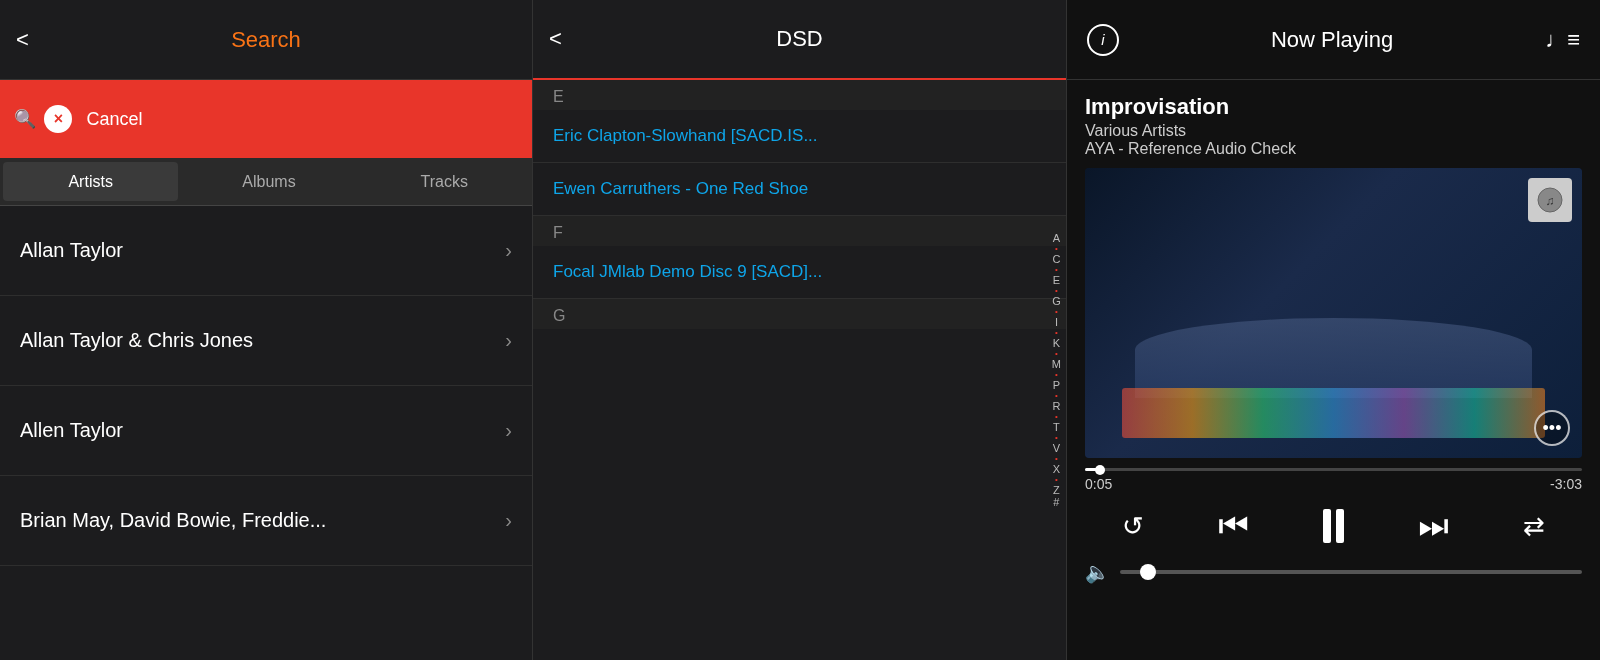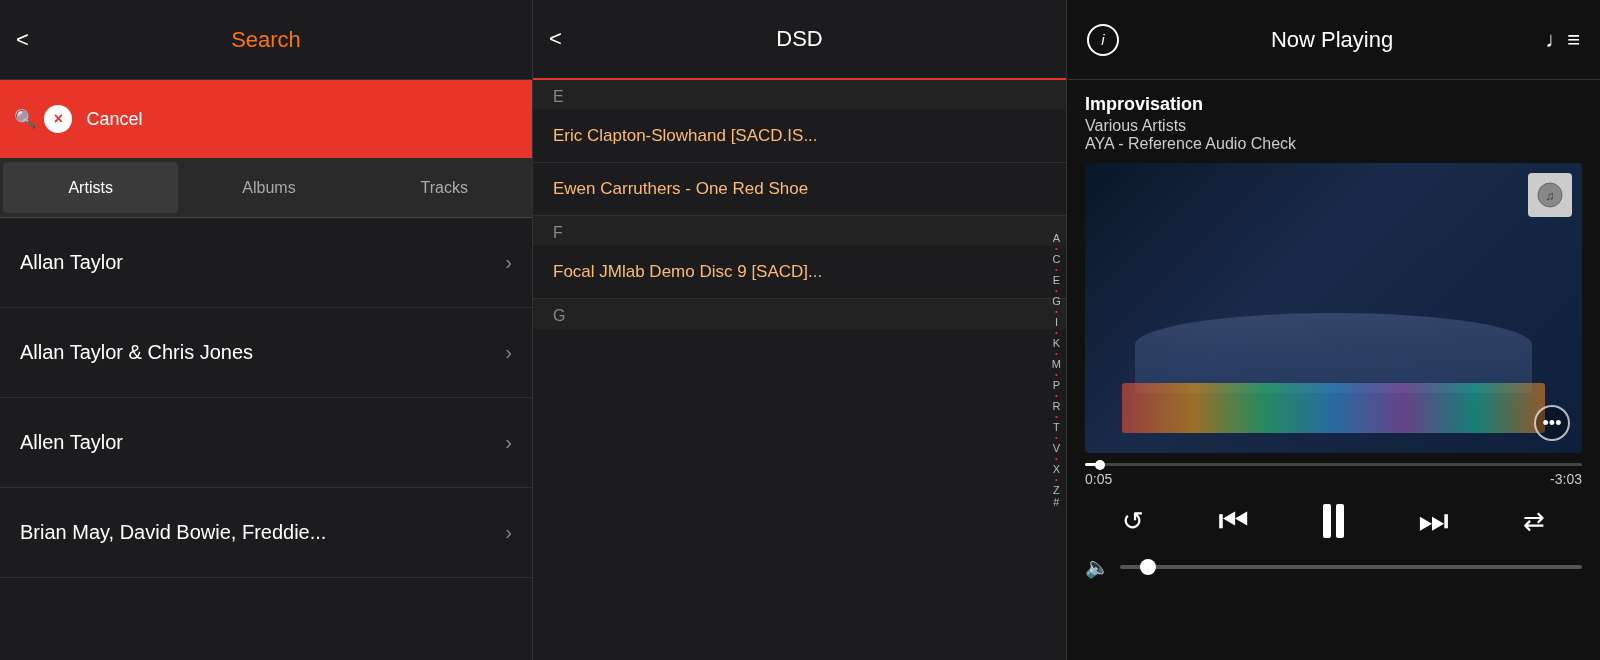--- a/index.html
+++ b/index.html
@@ -86,21 +86,21 @@
       color: #fff;
       font-size: 18px;
       cursor: pointer;
       padding: 4px 6px;
     }
 
     .tab-bar {
       display: flex;
       background: #2a2a2a;
       border-bottom: 1px solid #444;
-      height: 60px;
+      height: 48px;
     }
     .tab-item {
       flex: 1;
       display: flex; align-items: center; justify-content: center;
       color: #aaa;
       font-size: 16px;
       cursor: pointer;
       border: none;
       background: none;
     }
@@ -185,21 +185,21 @@
       color: #888;
       font-size: 16px;
       font-weight: 400;
       background: #222;
     }
     .album-item {
       padding: 16px 40px 16px 20px;
       border-bottom: 1px solid #2e2e2e;
       cursor: pointer;
     }
-    .album-name { color: #fdba74; font-size: 17px; font-weight: 300; }
+    .album-name { color: #0ea5e9; font-size: 17px; font-weight: 300; }
 
     
     #panel-now {
       flex: 1;
       height: 660px;
       background: #111;
       display: flex;
       flex-direction: column;
     }
     .now-header {
@@ -225,21 +225,21 @@
 
     .now-content {
       flex: 1;
       display: flex;
       flex-direction: column;
       padding: 14px 18px 0;
     }
     .now-meta {
       margin-bottom: 10px;
     }
-    .now-track-title { color: #fff; font-size: 18px; font-weight: 700; }
+    .now-track-title { color: #fff; font-size: 22px; font-weight: 700; }
     .now-artist { color: #ccc; font-size: 16px; margin-top: 2px; }
     .now-album { color: #ccc; font-size: 16px; }
 
     .artwork-wrap {
       position: relative;
       width: 100%;
       height: 290px;
       background: #0a1628;
       border-radius: 4px;
       overflow: hidden;

